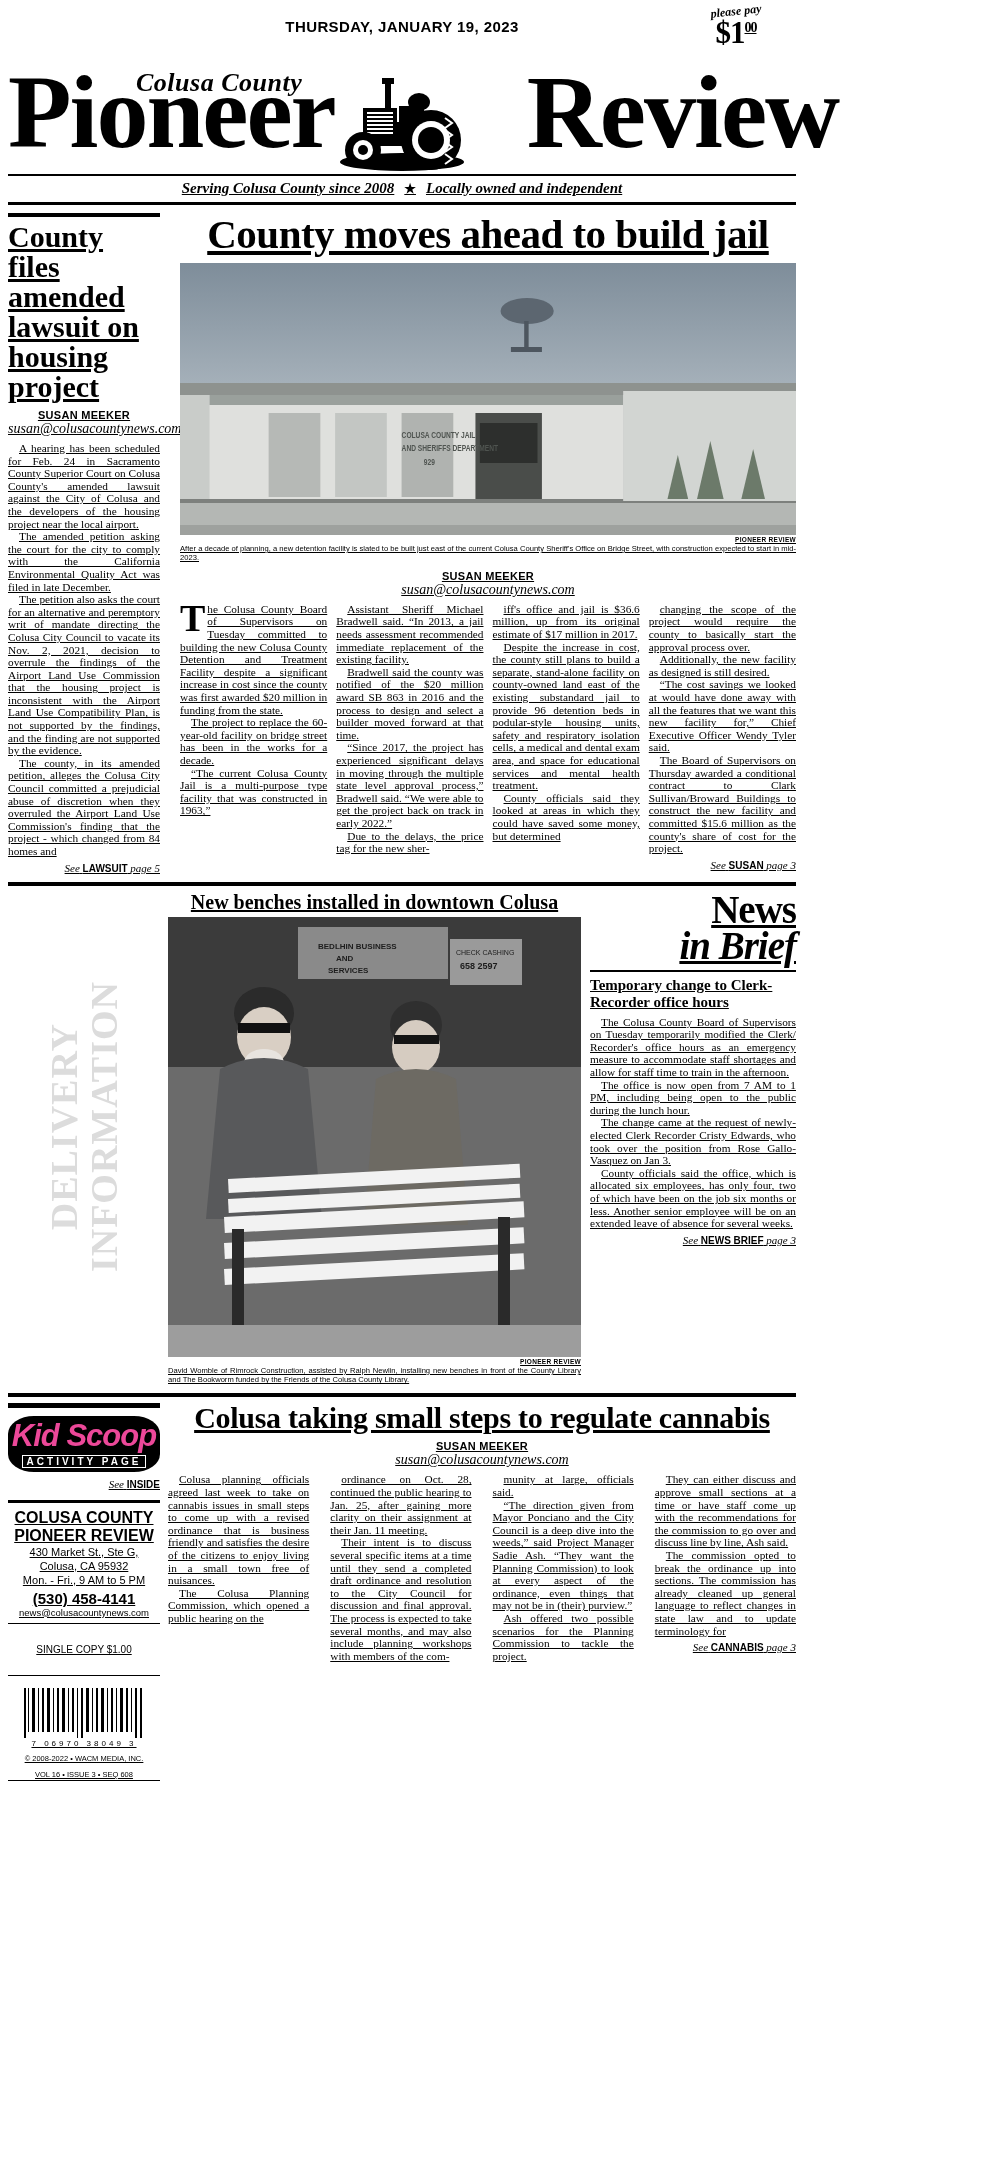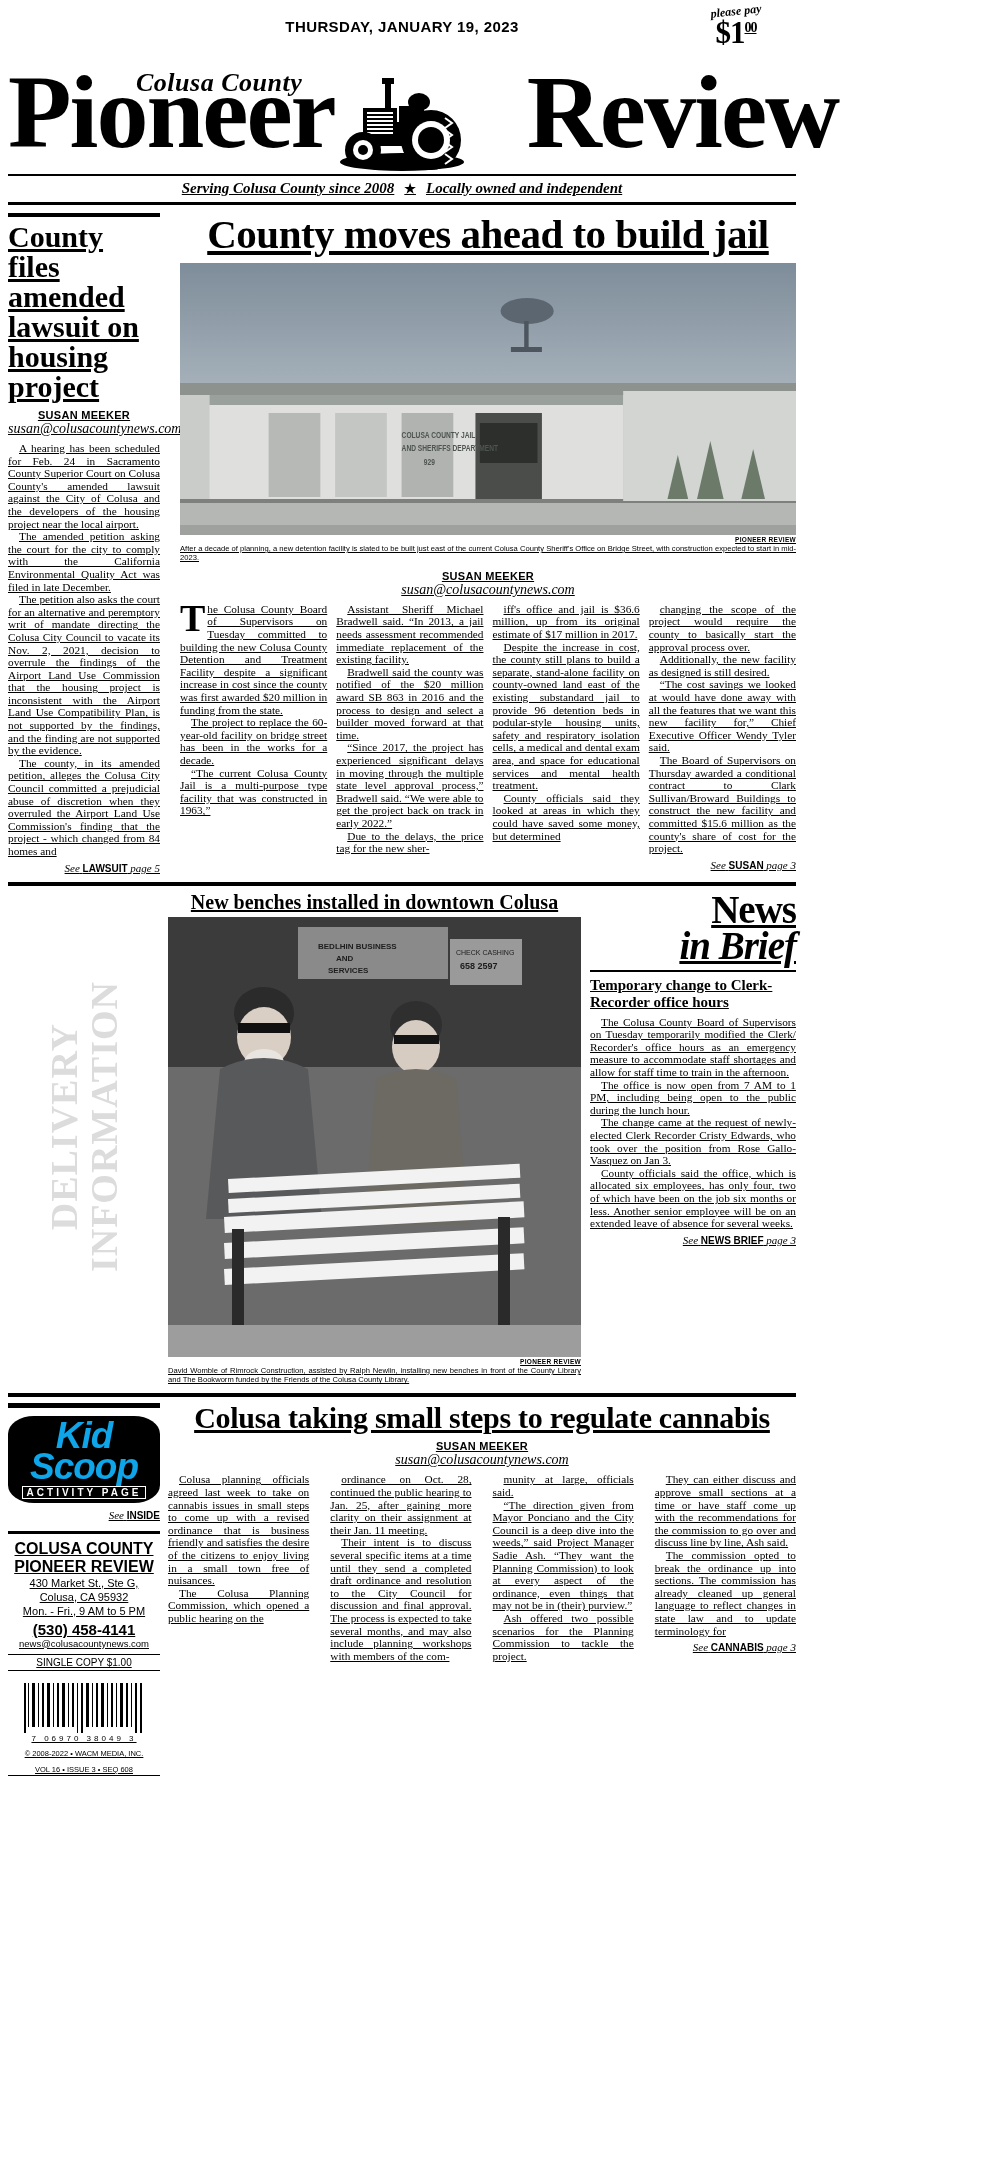--- a/index.html
+++ b/index.html
@@ -136,22 +136,22 @@
   
   .sec3 { display:flex; gap:8px; }
   .col-left3 { width:152px; flex:none; }
   .kidscoop-rule { border-top:5px solid #000; margin-bottom:8px; }
   .kidscoop {
     background:#000; color:#fff; text-align:center; padding:4px 2px 3px;
     border-radius:26px/18px; position:relative;
   }
   .kidscoop .ks1 {
     font-family:"Liberation Sans", sans-serif; font-weight:bold; font-style:italic;
-    font-size:37px; line-height:31px; letter-spacing:-1px;
-    -webkit-text-stroke:0px; color:#0ea5e9;
+    font-size:31px; line-height:31px; letter-spacing:-1px;
+    -webkit-text-stroke:0px; color:#ec4899;
   }
   .kidscoop .ks2 {
     font-family:"Liberation Sans", sans-serif; font-weight:bold; font-size:10px;
     letter-spacing:3px; border:1px solid #fff; display:inline-block;
     padding:0 4px; margin-top:1px;
   }
   .see-inside { font-family:"Liberation Serif", serif; font-style:italic; font-size:11px; text-align:right; margin-top:6px; }
   .see-inside b { font-family:"Liberation Sans", sans-serif; font-style:normal; font-size:10px; }
 
   .infobox { border-top:3px solid #000; border-bottom:1px solid #000; margin-top:10px; padding-top:6px; }
@@ -162,21 +162,21 @@
   .infobox .ln {
     font-family:"Liberation Sans", sans-serif; font-size:11px; line-height:14px; text-align:center;
   }
   .infobox .ph {
     font-family:"Liberation Sans", sans-serif; font-weight:bold; font-size:15px;
     text-align:center; margin-top:3px;
   }
   .infobox .em { font-family:"Liberation Sans", sans-serif; font-size:9.5px; text-align:center; margin-bottom:5px; }
   .singlecopy {
     border-top:1px solid #000; border-bottom:1px solid #000;
-    font-family:"Liberation Sans", sans-serif; font-size:10px; text-align:center; padding:2px 0; margin-top:3px;
+    font-family:"Liberation Sans", sans-serif; font-size:10px; text-align:center; padding:20px 0; margin-top:3px;
   }
   .barcode { display:flex; justify-content:center; align-items:flex-end; height:54px; margin-top:8px; gap:0; }
   .barcode-nums {
     font-family:"Liberation Sans", sans-serif; font-size:8px; text-align:center;
     letter-spacing:3px; margin-top:1px;
   }
   .copyline { font-family:"Liberation Sans", sans-serif; font-size:7.5px; text-align:center; margin-top:6px; line-height:10px; }
 
   .sec3-main { flex:1; }
   .sec3-hed { font-size:30px; text-align:center; margin-bottom:6px; letter-spacing:-.3px; }

